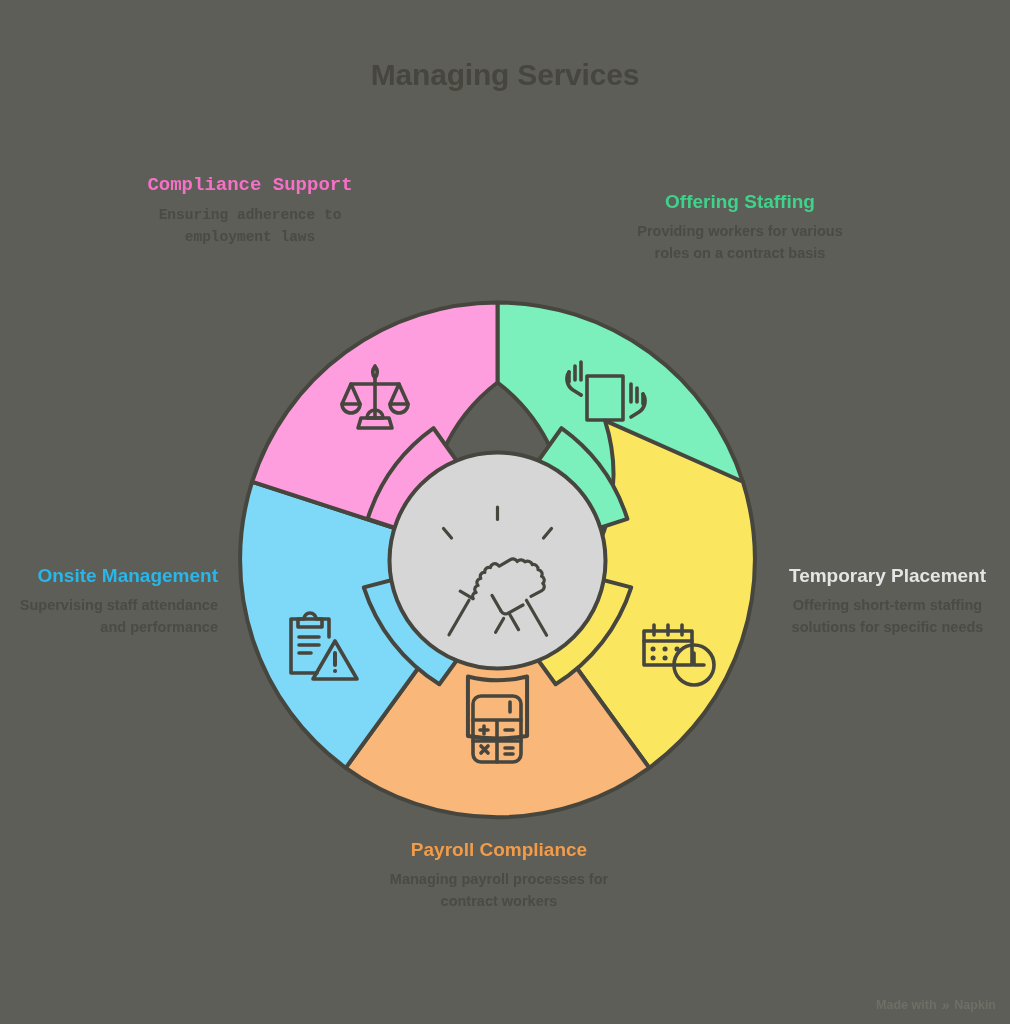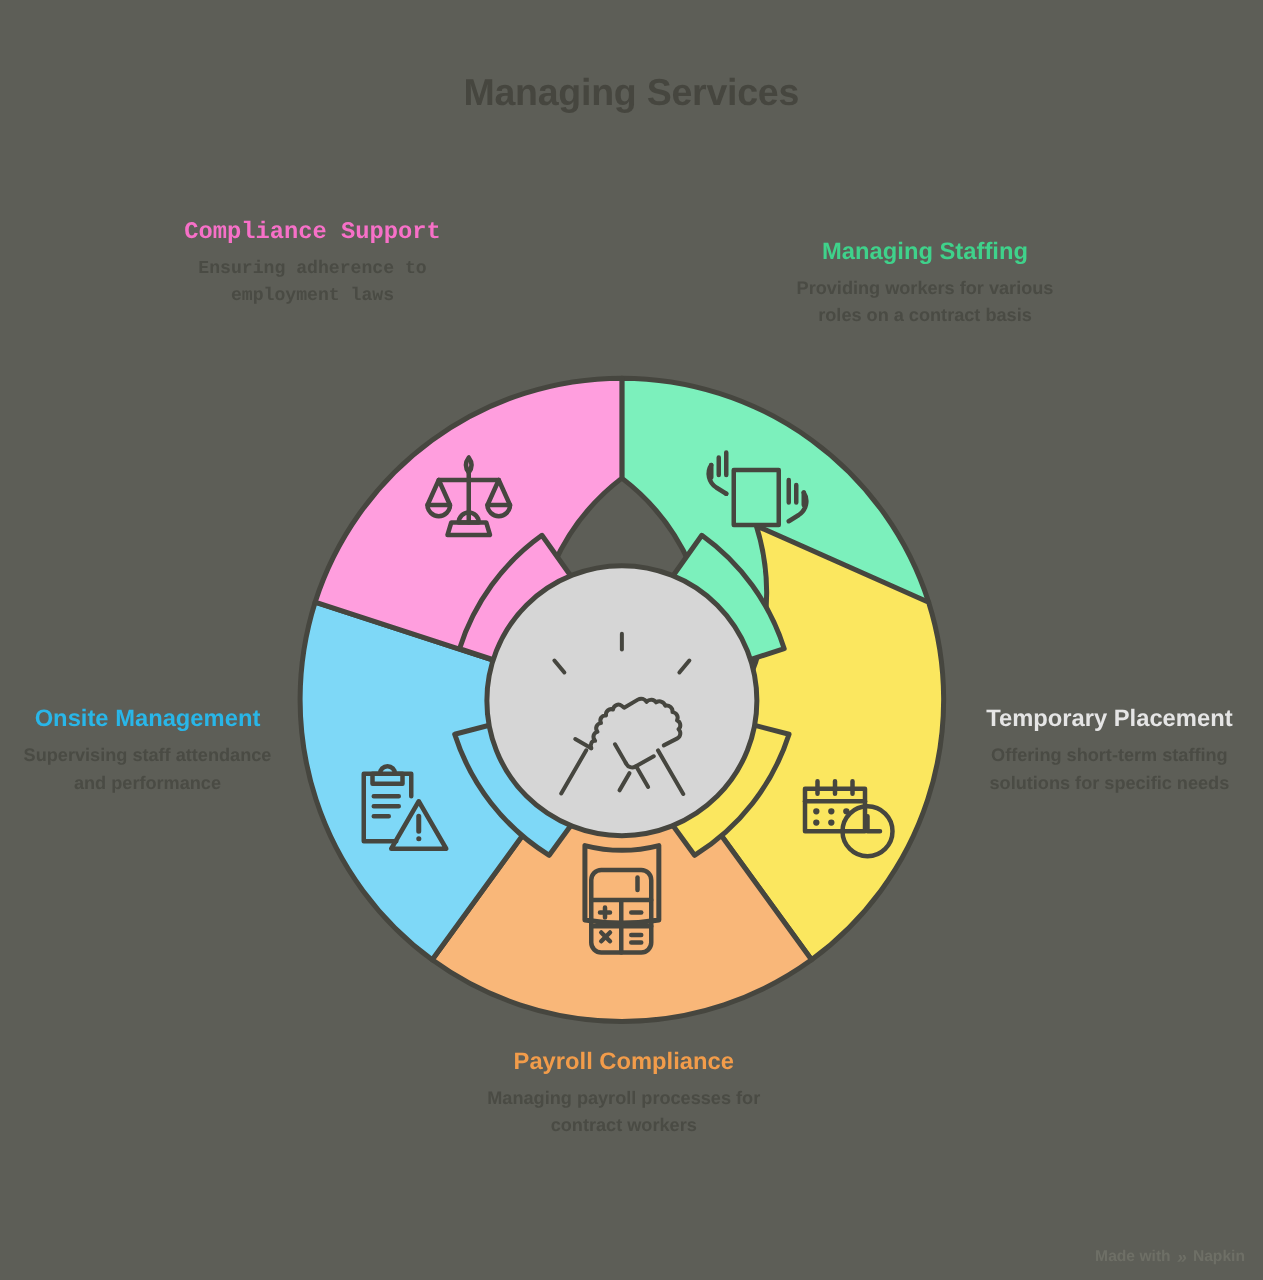--- a/index.html
+++ b/index.html
@@ -52,21 +52,21 @@
     font-weight: bold;
     line-height: 1.52;
     color: #4a4b44;
     margin: 0;
   }
 
   #label-compliance   { left: 130px; top: 172px;  width: 240px; font-family: Liberation Mono, monospace; }
   #label-contract     { left: 620px; top: 188px;  width: 240px; }
   #label-temporary    { left: 780px; top: 562px;  width: 215px; }
   #label-payroll      { left: 388px; top: 836px;  width: 222px; }
-  #label-onsite       { left: 18px;  top: 562px;  width: 200px; }
+  #label-onsite       { left: 18px;  top: 562px;  width: 200px; text-align: right; }
 
   #watermark {
     position: absolute;
     right: 14px;
     bottom: 12px;
     display: flex;
     align-items: center;
     gap: 5px;
     font-size: 12.5px;
     font-weight: bold;
@@ -219,21 +219,21 @@
     </g>
   </svg>
 </div>
 
 <div class="label-block" id="label-compliance">
   <div class="label-title" style="color:#f770c8">Compliance Support</div>
   <div class="label-desc">Ensuring adherence to employment laws</div>
 </div>
 
 <div class="label-block" id="label-contract">
-  <div class="label-title" style="color:#3fd28b">Managing Staffing</div>
+  <div class="label-title" style="color:#3fd28b">Offering Staffing</div>
   <div class="label-desc">Providing workers for various roles on a contract basis</div>
 </div>
 
 <div class="label-block" id="label-temporary">
   <div class="label-title" style="color:#e5e5e5">Temporary Placement</div>
   <div class="label-desc">Offering short-term staffing solutions for specific needs</div>
 </div>
 
 <div class="label-block" id="label-payroll">
   <div class="label-title" style="color:#f29c4a">Payroll Compliance</div>

